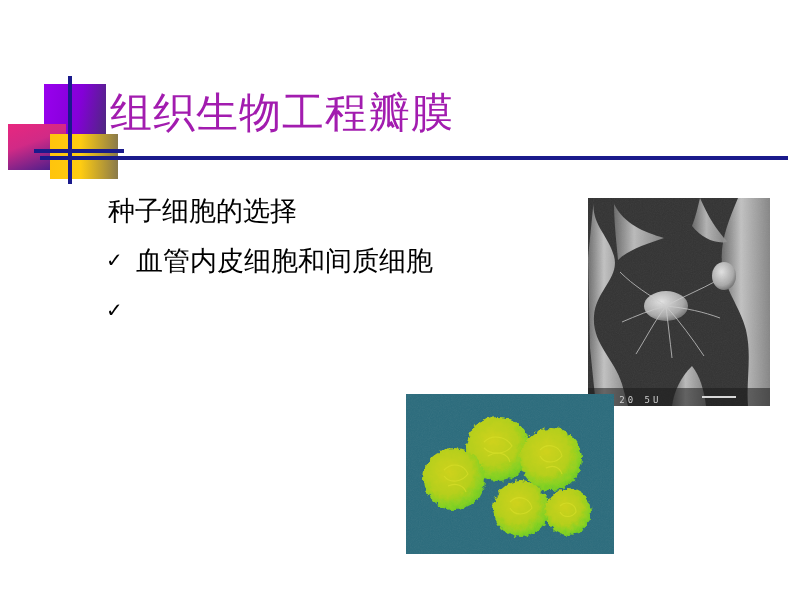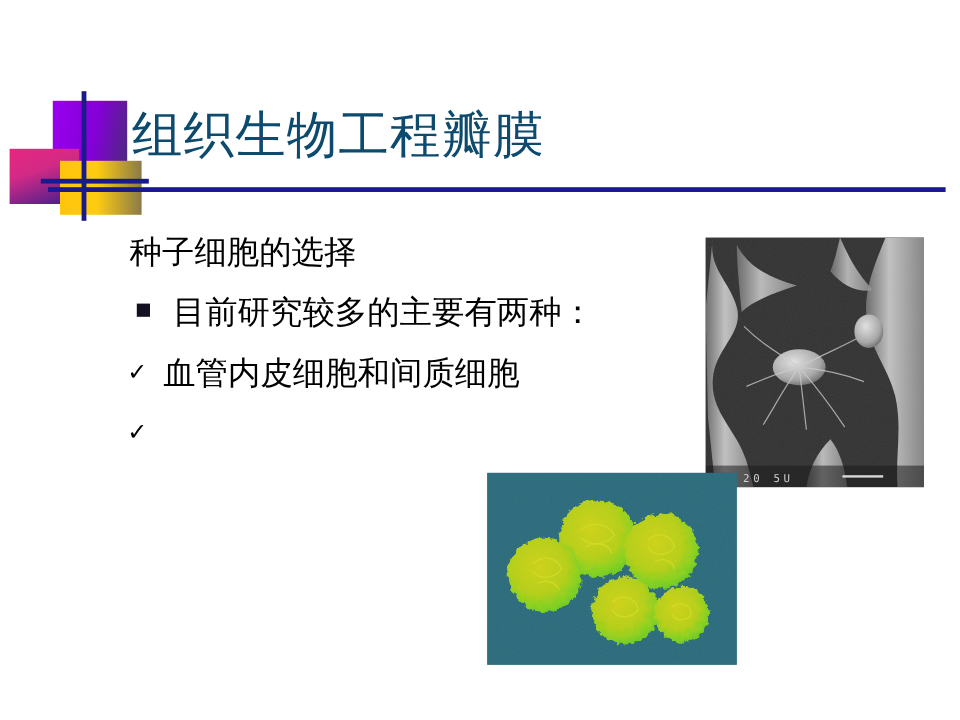--- a/index.html
+++ b/index.html
@@ -70,21 +70,21 @@
     background: #1a1a8c;
   }
 
   
   .title {
     position: absolute;
     left: 110px;
     top: 86px;
     font-size: 42px;
     line-height: 54px;
-    color: #0c4a6e;
+    color: #a21caf;
     letter-spacing: 1px;
     white-space: nowrap;
     font-family: "DejaVu Sans", "Liberation Sans", sans-serif;
   }
 
   .title-rule {
     position: absolute;
     left: 40px;
     top: 156px;
     width: 748px;
@@ -198,24 +198,20 @@
   <div class="title">组织生物工程瓣膜</div>
   <div class="title-rule"></div>
 
   <div class="body-block">
 
     <div class="line line-1">
       <span class="marker marker-none"></span>
       <span class="text">种子细胞的选择</span>
     </div>
 
-    <div class="line line-2">
-      <span class="marker marker-square"></span>
-      <span class="text">目前研究较多的主要有两种：</span>
-    </div>
 
     <div class="line line-3">
       <span class="marker marker-check">✓</span>
       <span class="text">血管内皮细胞和间质细胞</span>
     </div>
 
     <div class="line line-4">
       <span class="marker marker-check">✓</span>
     </div>
 

